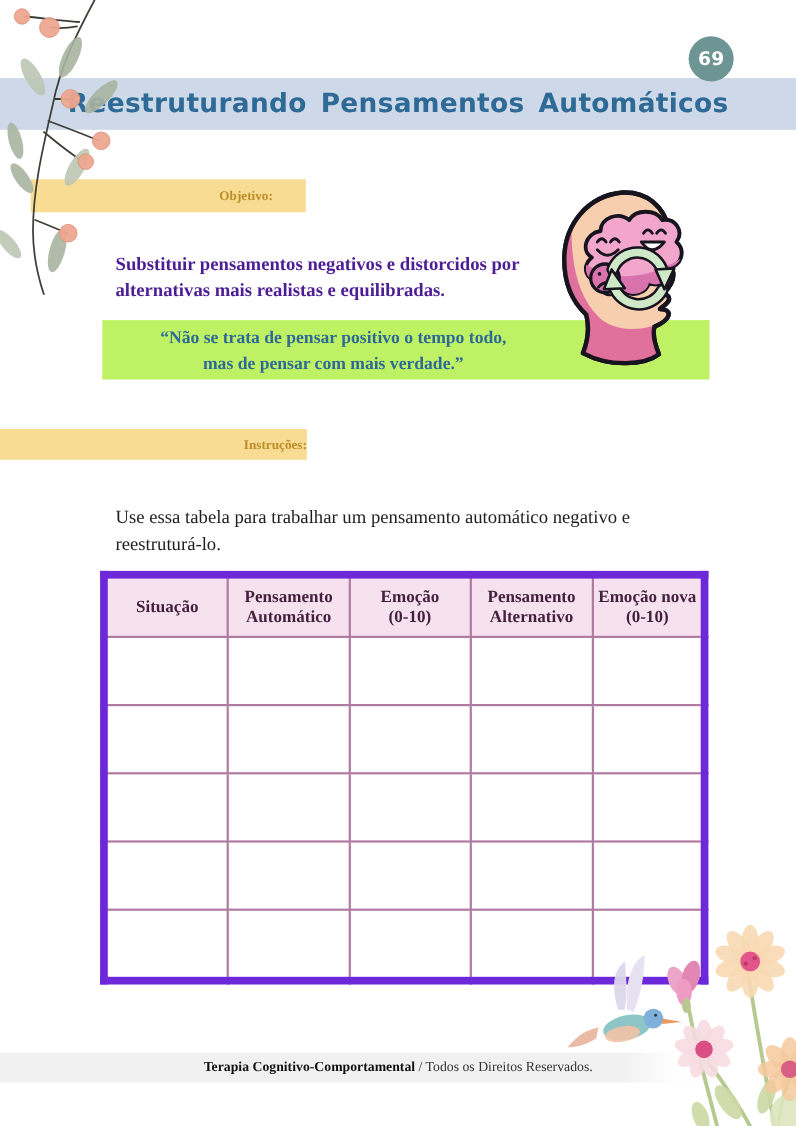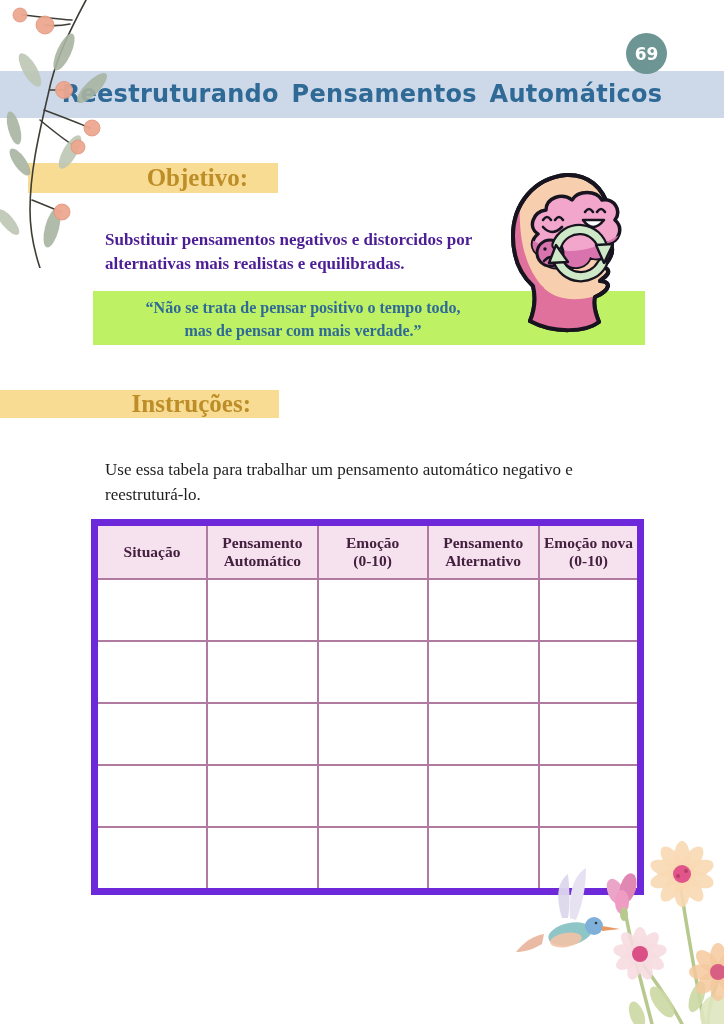--- a/index.html
+++ b/index.html
@@ -10,24 +10,24 @@
   .page-title{position:absolute;left:0;top:71px;width:724px;height:47px;line-height:47px;
         text-align:center;font-family:"DejaVu Sans",sans-serif;font-weight:bold;
         font-size:24px;color:#2f6a97;letter-spacing:.3px;word-spacing:4px;z-index:2;}
   .page-badge{position:absolute;left:626px;top:33px;width:41px;height:41px;border-radius:50%;
         background:#6d9594;color:#ffffff;font-family:"DejaVu Sans",sans-serif;font-weight:bold;
         font-size:17px;display:flex;align-items:center;justify-content:center;z-index:3;}
   
   .objetivo-banner{position:absolute;left:28px;top:163px;width:250px;height:30px;background:#f8dc93;z-index:2;}
   .instrucoes-banner{position:absolute;left:0;top:390px;width:279px;height:28px;background:#f8dc93;z-index:2;}
   .section-label{display:block;height:100%;line-height:30px;text-align:right;
-        font-weight:bold;font-size:25px;color:#bd8d28;}
+        font-weight:bold;font-size:12px;color:#bd8d28;}
   .instrucoes-banner .section-label{line-height:28px;}
   .objetivo-banner .section-label{padding-right:30px;}
-  .instrucoes-banner .section-label{padding-right:28px;}
+  .instrucoes-banner .section-label{}
   
   .objetivo-text{position:absolute;left:105px;top:211px;width:410px;font-weight:bold;
         font-size:17px;line-height:1.42;color:#4c1d95;white-space:pre-line;z-index:1;}
   .instrucoes-text{position:absolute;left:105px;top:441px;width:535px;font-weight:normal;
         font-size:17px;line-height:1.45;color:#1e1e1e;white-space:pre-line;z-index:1;}
   
   .quote-box{position:absolute;left:93px;top:291px;width:552px;height:54px;background:#bef264;z-index:1;}
   .quote-text{display:block;padding:5px 140px 0 8px;text-align:center;font-weight:bold;
         font-size:16px;line-height:1.45;color:#2f6a97;white-space:pre-line;}
   
@@ -203,20 +203,24 @@
       <tr>
         <td></td>
           <td></td>
           <td></td>
           <td></td>
           <td></td>
       </tr>
     </tbody>
   </table>
 
+  <div class="footer-bar">
+    <span class="footer-bold">Terapia Cognitivo-Comportamental</span>
+      <span class="footer-regular"> / Todos os Direitos Reservados.</span>
+  </div>
 
   <svg class="flowers-bottomright" viewBox="0 0 212 202">
     <defs>
       <linearGradient id="fadeW" x1="0" y1="0" x2="1" y2="0">
         <stop offset="0" stop-color="#ffffff" stop-opacity="0"></stop>
         <stop offset="0.3" stop-color="#ffffff" stop-opacity="0.95"></stop>
         <stop offset="1" stop-color="#ffffff" stop-opacity="1"></stop>
       </linearGradient>
     </defs>
     <rect x="55" y="128" width="157" height="74" fill="url(#fadeW)"></rect>

